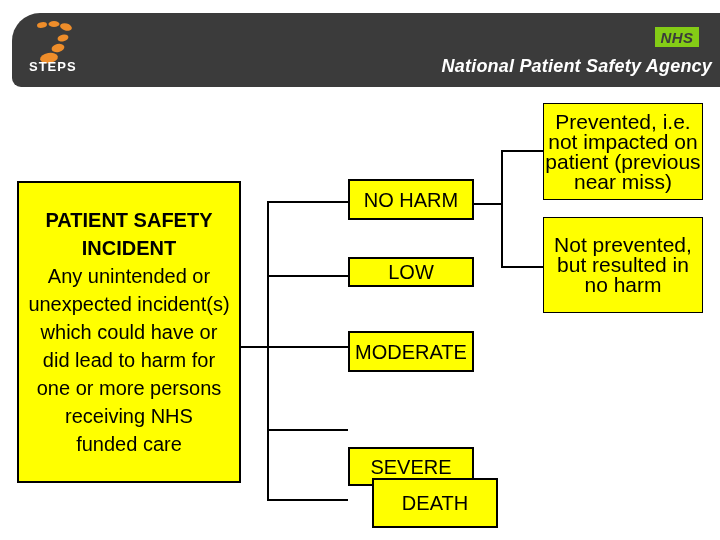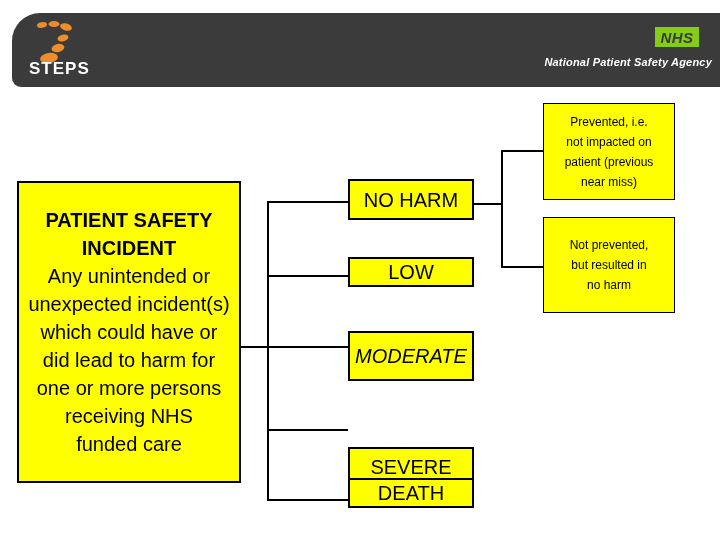--- a/index.html
+++ b/index.html
@@ -8,48 +8,48 @@
     font-family:"Liberation Sans", sans-serif;overflow:hidden;
   }
   
   .header{
     position:absolute;left:12px;top:13px;width:708px;height:74px;
     background:#3b3b3b;border-radius:28px 0 0 9px;
   }
   .seven-logo{position:absolute;left:16px;top:4px;width:62px;height:50px;}
   .steps-label{
     position:absolute;left:17px;top:46px;color:#ffffff;
-    font-size:17px;font-weight:bold;letter-spacing:1px;
+    font-size:13px;font-weight:bold;letter-spacing:1px;
   }
   .nhs-logo{
     position:absolute;left:643px;top:14px;width:44px;height:20px;
     background:#84cc16;display:flex;align-items:center;justify-content:center;
   }
   .nhs-logo span{
     color:#3b3b3b;font-size:15px;font-weight:bold;font-style:italic;
     letter-spacing:0.5px;line-height:1;
   }
   .agency-name{
     position:absolute;right:8px;top:43px;color:#ffffff;
-    font-size:11px;font-weight:bold;font-style:italic;letter-spacing:0.2px;
+    font-size:18px;font-weight:bold;font-style:italic;letter-spacing:0.2px;
   }
   
   .ybox{
     position:absolute;background:#ffff00;border:2px solid #000000;
     box-sizing:border-box;display:flex;flex-direction:column;
     align-items:center;justify-content:center;text-align:center;
     color:#000000;white-space:pre-line;
   }
   .root-box{left:17px;top:181px;width:224px;height:302px;
     font-size:20px;line-height:28px;}
   .root-title{font-weight:bold;white-space:pre-line;}
   .root-body{white-space:pre-line;}
   .severity{left:348px;width:126px;font-size:20px;line-height:22px;}
-  .outcome{left:543px;width:132px;border-width:1px;
-    font-size:12px;line-height:20px;}
+  .outcome{left:543px;width:160px;border-width:1px;
+    font-size:21px;line-height:20px;}
   
   .hline,.vline{position:absolute;background:#000000;}
   .hline{height:2px;}
   .vline{width:2px;}
 </style>
 </head>
 <body>
 
 <div class="slide">
 
@@ -76,23 +76,23 @@
 unexpected incident(s)
 which could have or
 did lead to harm for
 one or more persons
 receiving NHS
 funded care</div>
   </div>
 
   <div class="ybox severity" style="top:179px;height:41px;">NO HARM</div>
   <div class="ybox severity" style="top:257px;height:30px;">LOW</div>
-  <div class="ybox severity" style="top:331px;height:50px;font-style:italic;">MODERATE</div>
+  <div class="ybox severity" style="top:331px;height:41px;">MODERATE</div>
   <div class="ybox severity" style="top:411px;height:39px;margin-top:36px;">SEVERE</div>
-  <div class="ybox severity" style="top:478px;height:30px;">DEATH</div>
+  <div class="ybox severity" style="top:478px;height:50px;margin-left:24px;">DEATH</div>
 
   <div class="ybox outcome" style="top:103px;height:97px;">Prevented, i.e.
 not impacted on
 patient (previous
 near miss)</div>
   <div class="ybox outcome" style="top:217px;height:96px;">Not prevented,
 but resulted in
 no harm</div>
 
   <div class="hline" style="left:241px;top:346px;width:107px;"></div>

